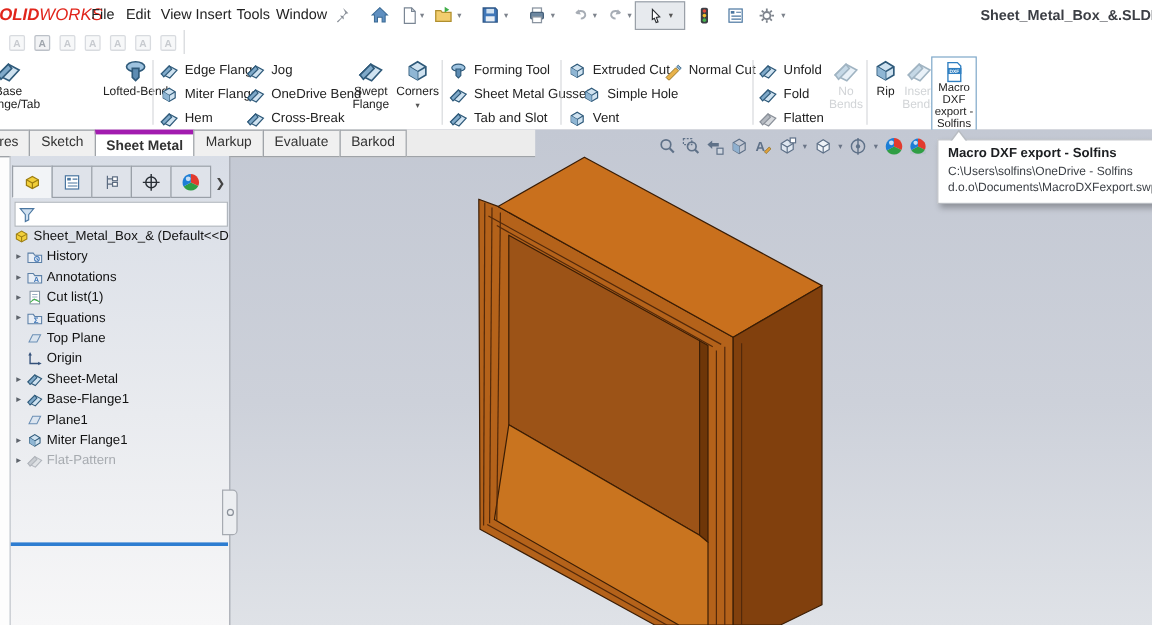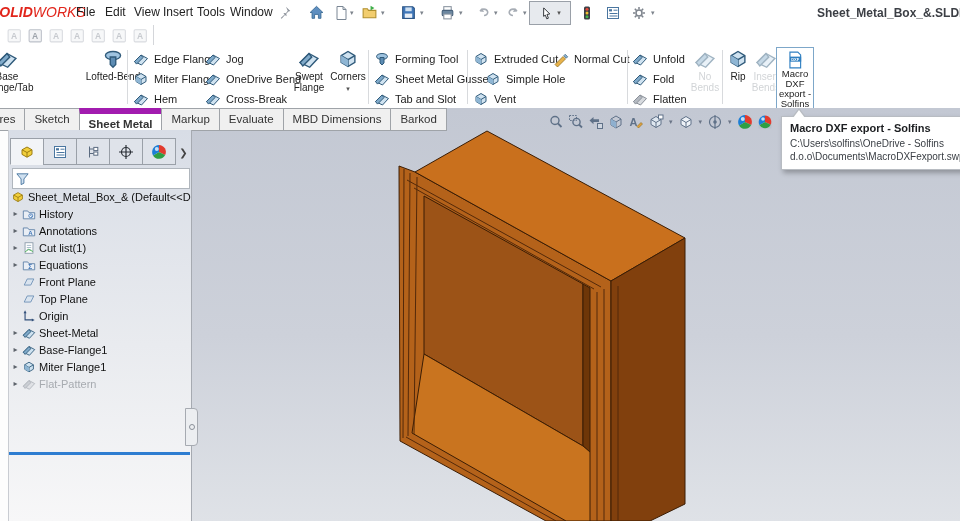--- a/index.html
+++ b/index.html
@@ -27,21 +27,21 @@
   .rbig .bicon{margin:0 auto 2px auto}
   .rsm{position:absolute;height:20px;display:flex;align-items:center;gap:5px;font-size:11px;color:#222;white-space:nowrap}
   .disabled{opacity:.45}
   .disabled .lab{color:#9aa0a6}
   #macro-btn{position:absolute;left:776px;top:1px;width:36px;height:60px;border:1px solid #7da7c9;background:#fff;text-align:center;font-size:9.5px;line-height:10px;color:#222}
   .corner-caret{font-size:7px;color:#555;display:block;margin-top:1px}
   
   #tabstrip{position:absolute;left:0;top:108px;width:446px;height:22px;background:#ececec;border-bottom:1px solid #9fa3a8;display:flex}
   .tab{height:21px;line-height:20px;padding:0 9px;font-size:11.5px;background:#f0f0f0;border:1px solid #9fa3a8;margin-left:-1px;color:#333;white-space:nowrap}
   .tab.first{margin-left:-40px}
-  .tab.active{background:#fff;border-top:6px solid #a21caf;font-weight:bold}
+  .tab.active{background:#fff;border-top:4px solid #a21caf;font-weight:bold}
   
   #viewport{position:absolute;left:0;top:108px;width:960px;height:413px;
             background:linear-gradient(#c3c8d3,#cdd1da 55%,#dfe2e7)}
   #leftgutter{position:absolute;left:0;top:130px;width:8px;height:391px;background:#fdfdfd}
   
   #headsup{position:absolute;left:548px;top:112px;height:20px;display:flex;align-items:center;gap:4px}
   .hu{width:16px;height:16px}
   .hu-caret{font-size:7px;color:#6a7486;margin:0 1px}
   
   #panel{position:absolute;left:8px;top:130px;width:182px;height:391px;
@@ -583,21 +583,20 @@
     </svg>
   </div>
   <div id="leftgutter"></div>
 
   <div id="tabstrip">
     <div class="tab first">Features</div>
     <div class="tab">Sketch</div>
     <div class="tab active">Sheet Metal</div>
     <div class="tab">Markup</div>
     <div class="tab">Evaluate</div>
-    <div class="tab">MBD Dimensions</div>
     <div class="tab">Barkod</div>
   </div>
 
   <div id="headsup">
     <svg class="ic hu">
         <use href="#sym-mag"></use>
       </svg>
     <svg class="ic hu">
         <use href="#sym-magarea"></use>
       </svg>
@@ -698,49 +697,49 @@
           <svg class="ic ti">
             <use href="#sym-folder-s"></use>
           </svg>
           <span class="lab">Equations</span>
         </div>
       <div class="trow">
           <span class="noarr"></span>
           <svg class="ic ti">
             <use href="#sym-plane"></use>
           </svg>
-          <span class="lab">Front Plane</span>
+          <span class="lab">Top Plane</span>
         </div>
       <div class="trow">
           <span class="noarr"></span>
           <svg class="ic ti">
+            <use href="#sym-axis"></use>
+          </svg>
+          <span class="lab">Origin</span>
+        </div>
+      <div class="trow">
+          <span class="arr">▸</span>
+          <svg class="ic ti">
+            <use href="#sym-rbend"></use>
+          </svg>
+          <span class="lab">Sheet-Metal</span>
+        </div>
+      <div class="trow">
+          <span class="arr">▸</span>
+          <svg class="ic ti">
+            <use href="#sym-rbend"></use>
+          </svg>
+          <span class="lab">Base-Flange1</span>
+        </div>
+      <div class="trow">
+          <span class="noarr"></span>
+          <svg class="ic ti">
             <use href="#sym-plane"></use>
           </svg>
-          <span class="lab">Top Plane</span>
-        </div>
-      <div class="trow">
-          <span class="noarr"></span>
-          <svg class="ic ti">
-            <use href="#sym-axis"></use>
-          </svg>
-          <span class="lab">Origin</span>
-        </div>
-      <div class="trow">
-          <span class="arr">▸</span>
-          <svg class="ic ti">
-            <use href="#sym-rbend"></use>
-          </svg>
-          <span class="lab">Sheet-Metal</span>
-        </div>
-      <div class="trow">
-          <span class="arr">▸</span>
-          <svg class="ic ti">
-            <use href="#sym-rbend"></use>
-          </svg>
-          <span class="lab">Base-Flange1</span>
+          <span class="lab">Plane1</span>
         </div>
       <div class="trow">
           <span class="arr">▸</span>
           <svg class="ic ti">
             <use href="#sym-rcube"></use>
           </svg>
           <span class="lab">Miter Flange1</span>
         </div>
       <div class="trow sup">
           <span class="arr">▸</span>

